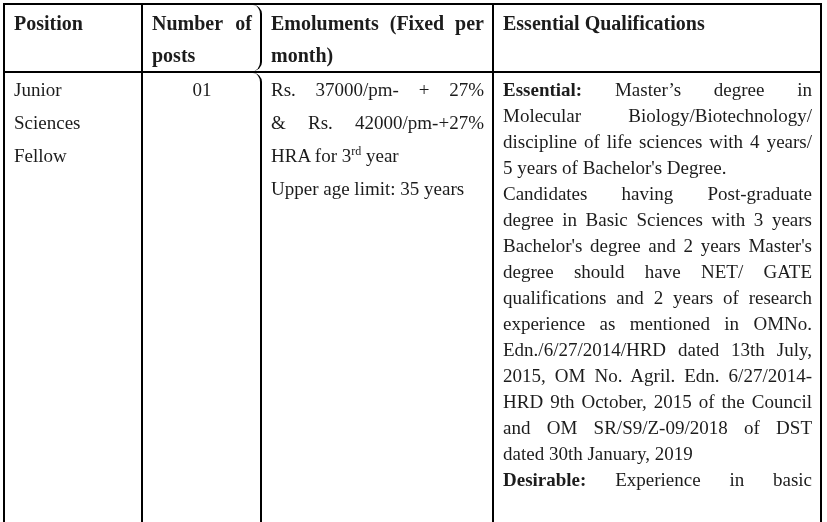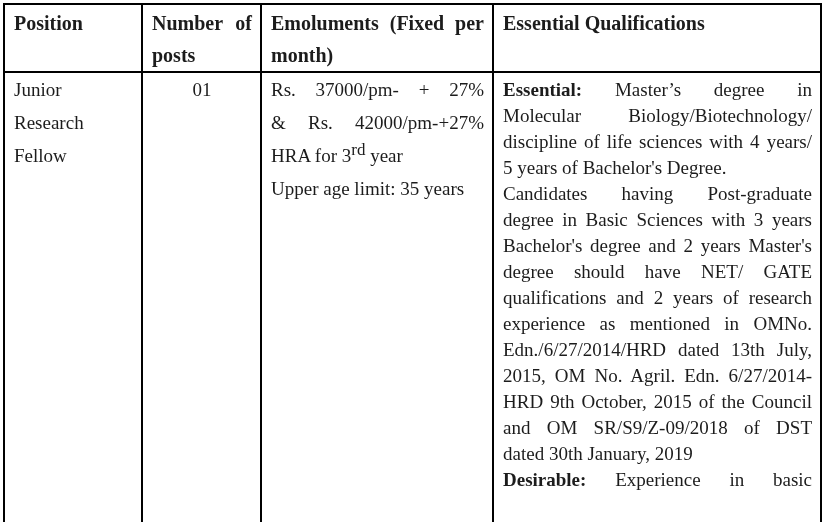--- a/index.html
+++ b/index.html
@@ -31,54 +31,54 @@
     border-bottom: 2px solid var(--border, #000);
     flex: none;
   }
   .body-row { flex: 1; }
   .cell {
     box-sizing: border-box;
     padding: 0 8px 0 9px;
     overflow: hidden;
   }
   .c1 { width: 138px; border-right: 2px solid var(--border, #000); }
-  .c2 { width: 119px; border-right: 2px solid var(--border, #000); }
+  .c2 { width: 119px; border-right: 2px solid var(--border, #000); border-radius: 9px; }
   .c3 { width: 232px; border-right: 2px solid var(--border, #000); }
   .c4 { flex: 1; }
   .th {
     font-weight: bold;
     font-size: 20px;
     line-height: 32px;
     padding-top: 2px;
     text-align: justify;
   }
   .body-row .cell { font-size: 19px; line-height: 33px; }
   .body-row .c4 { line-height: 26px; padding-top: 4px; }
   .center { text-align: center; }
   .line { white-space: nowrap; }
   .line.jl { text-align: justify; text-align-last: justify; }
   .line.ll { text-align: center; text-align-last: left; }
-  sup { font-size: 17px; vertical-align: super; line-height: 0; }
+  sup { font-size: 12px; vertical-align: super; line-height: 0; }
   strong { font-weight: bold; }
 </style>
 </head>
 <body>
 
 <div class="page">
   <div class="doc-table">
     <div class="row header-row">
       <div class="cell c1 th">Position</div>
       <div class="cell c2 th">Number of posts</div>
       <div class="cell c3 th">Emoluments (Fixed per month)</div>
       <div class="cell c4 th">Essential Qualifications</div>
     </div>
     <div class="row body-row">
       <div class="cell c1">
           <div class="line ll">Junior</div>
-          <div class="line ll">Research</div>
+          <div class="line ll">Sciences</div>
           <div class="line ll">Fellow</div>
         </div>
       <div class="cell c2 center">01</div>
       <div class="cell c3">
           <div class="line jl">Rs. 37000/pm- + 27%</div>
           <div class="line jl">&amp; Rs. 42000/pm-+27%</div>
           <div class="line ll">HRA for 3<sup>rd</sup> year</div>
           <div class="line ll">Upper age limit: 35 years</div>
         </div>
       <div class="cell c4">

